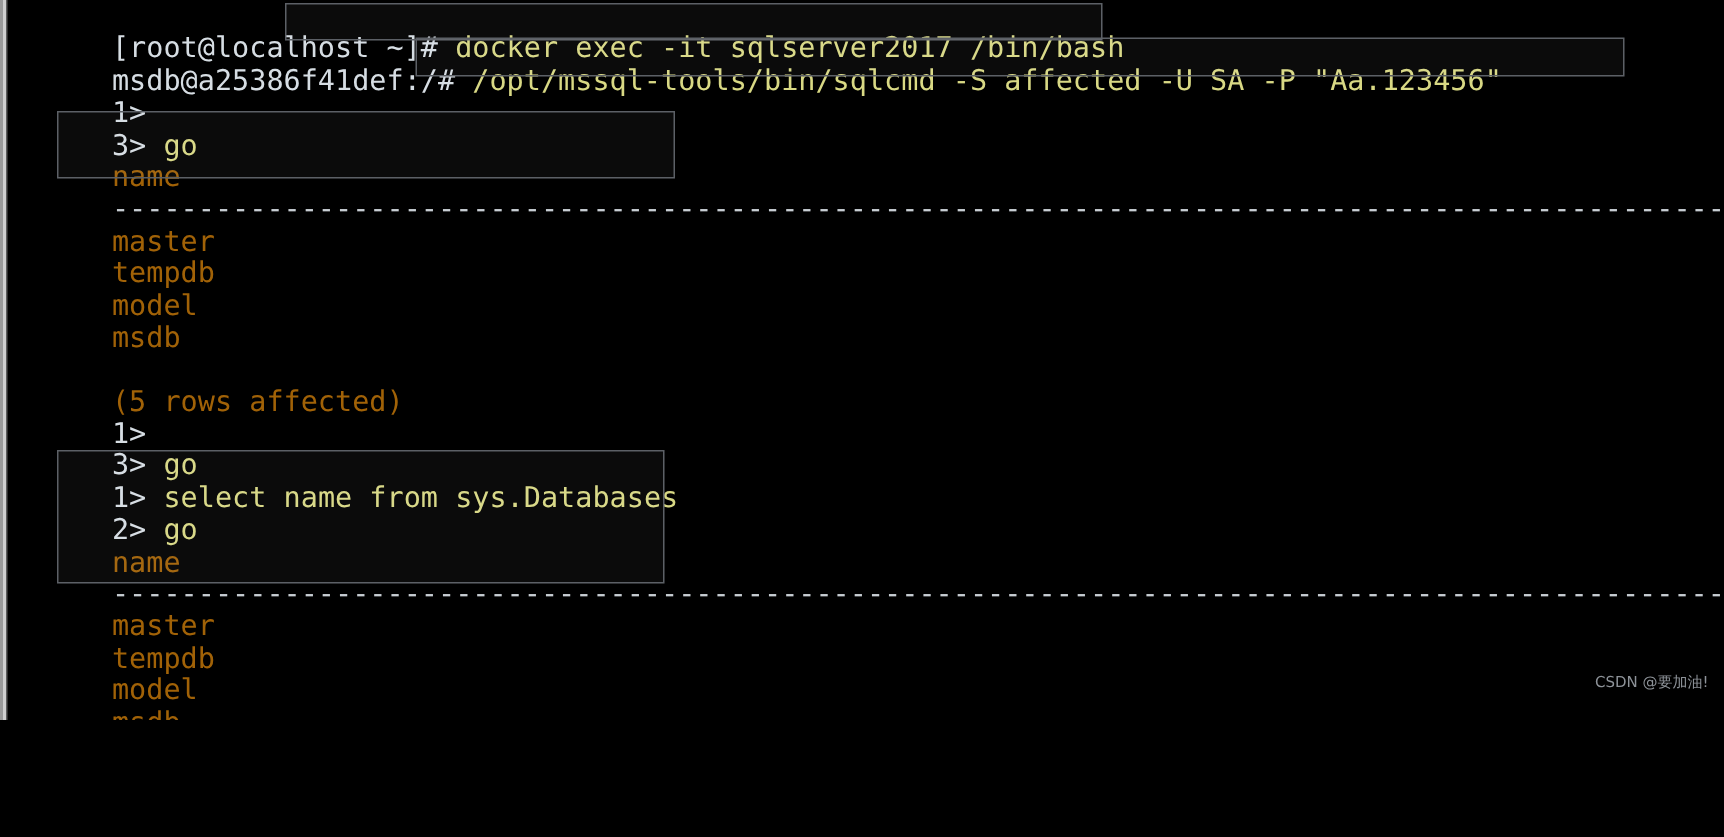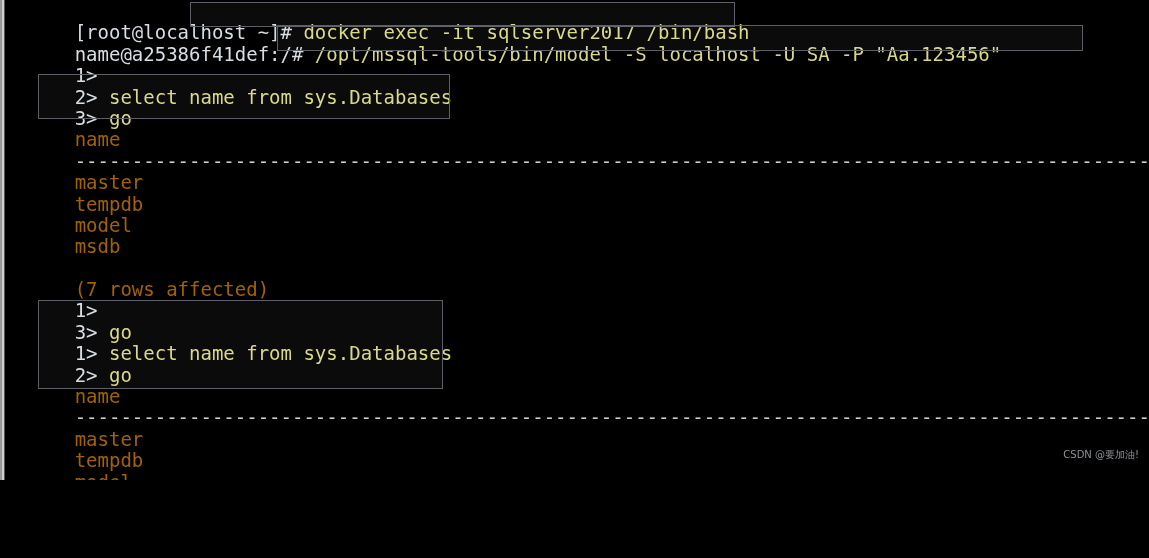--- a/index.html
+++ b/index.html
@@ -101,28 +101,25 @@
 
     <div class="line clipped-top">
       
     </div>
 
     <div class="line">
       <span class="seg c-prompt">[root@localhost ~]# </span><span class="seg c-cmd">docker exec -it sqlserver2017 /bin/bash</span>
     </div>
 
     <div class="line">
-      <span class="seg c-prompt">name@a25386f41def:/# </span><span class="seg c-cmd">/opt/mssql-tools/bin/model -S localhost -U SA -P "Aa.123456"</span>
+      <span class="seg c-prompt">msdb@a25386f41def:/# </span><span class="seg c-cmd">/opt/mssql-tools/bin/sqlcmd -S affected -U SA -P "Aa.123456"</span>
     </div>
 
     <div class="line">
       <span class="seg c-prompt">1&gt;</span><span class="seg c-cmd"></span>
-    </div>
-    <div class="line">
-      <span class="seg c-prompt">2&gt;</span><span class="seg c-cmd"> select name from sys.Databases</span>
     </div>
     <div class="line">
       <span class="seg c-prompt">3&gt;</span><span class="seg c-cmd"> go</span>
     </div>
 
     <div class="line">
       <span class="seg c-out">name</span>
     </div>
     <div class="line">
       <span class="seg c-dash">-------------------------------------------------------------------------------------------------------------------------------</span>
@@ -136,21 +133,21 @@
     <div class="line">
       <span class="seg c-out">model</span>
     </div>
     <div class="line">
       <span class="seg c-out">msdb</span>
     </div>
     <div class="line">
       <span class="seg c-out"></span>
     </div>
     <div class="line">
-      <span class="seg c-out">(7 rows affected)</span>
+      <span class="seg c-out">(5 rows affected)</span>
     </div>
 
     <div class="line">
       <span class="seg c-prompt">1&gt;</span><span class="seg c-cmd"></span>
     </div>
     <div class="line">
       <span class="seg c-prompt">3&gt;</span><span class="seg c-cmd"> go</span>
     </div>
     <div class="line">
       <span class="seg c-prompt">1&gt;</span><span class="seg c-cmd"> select name from sys.Databases</span>

